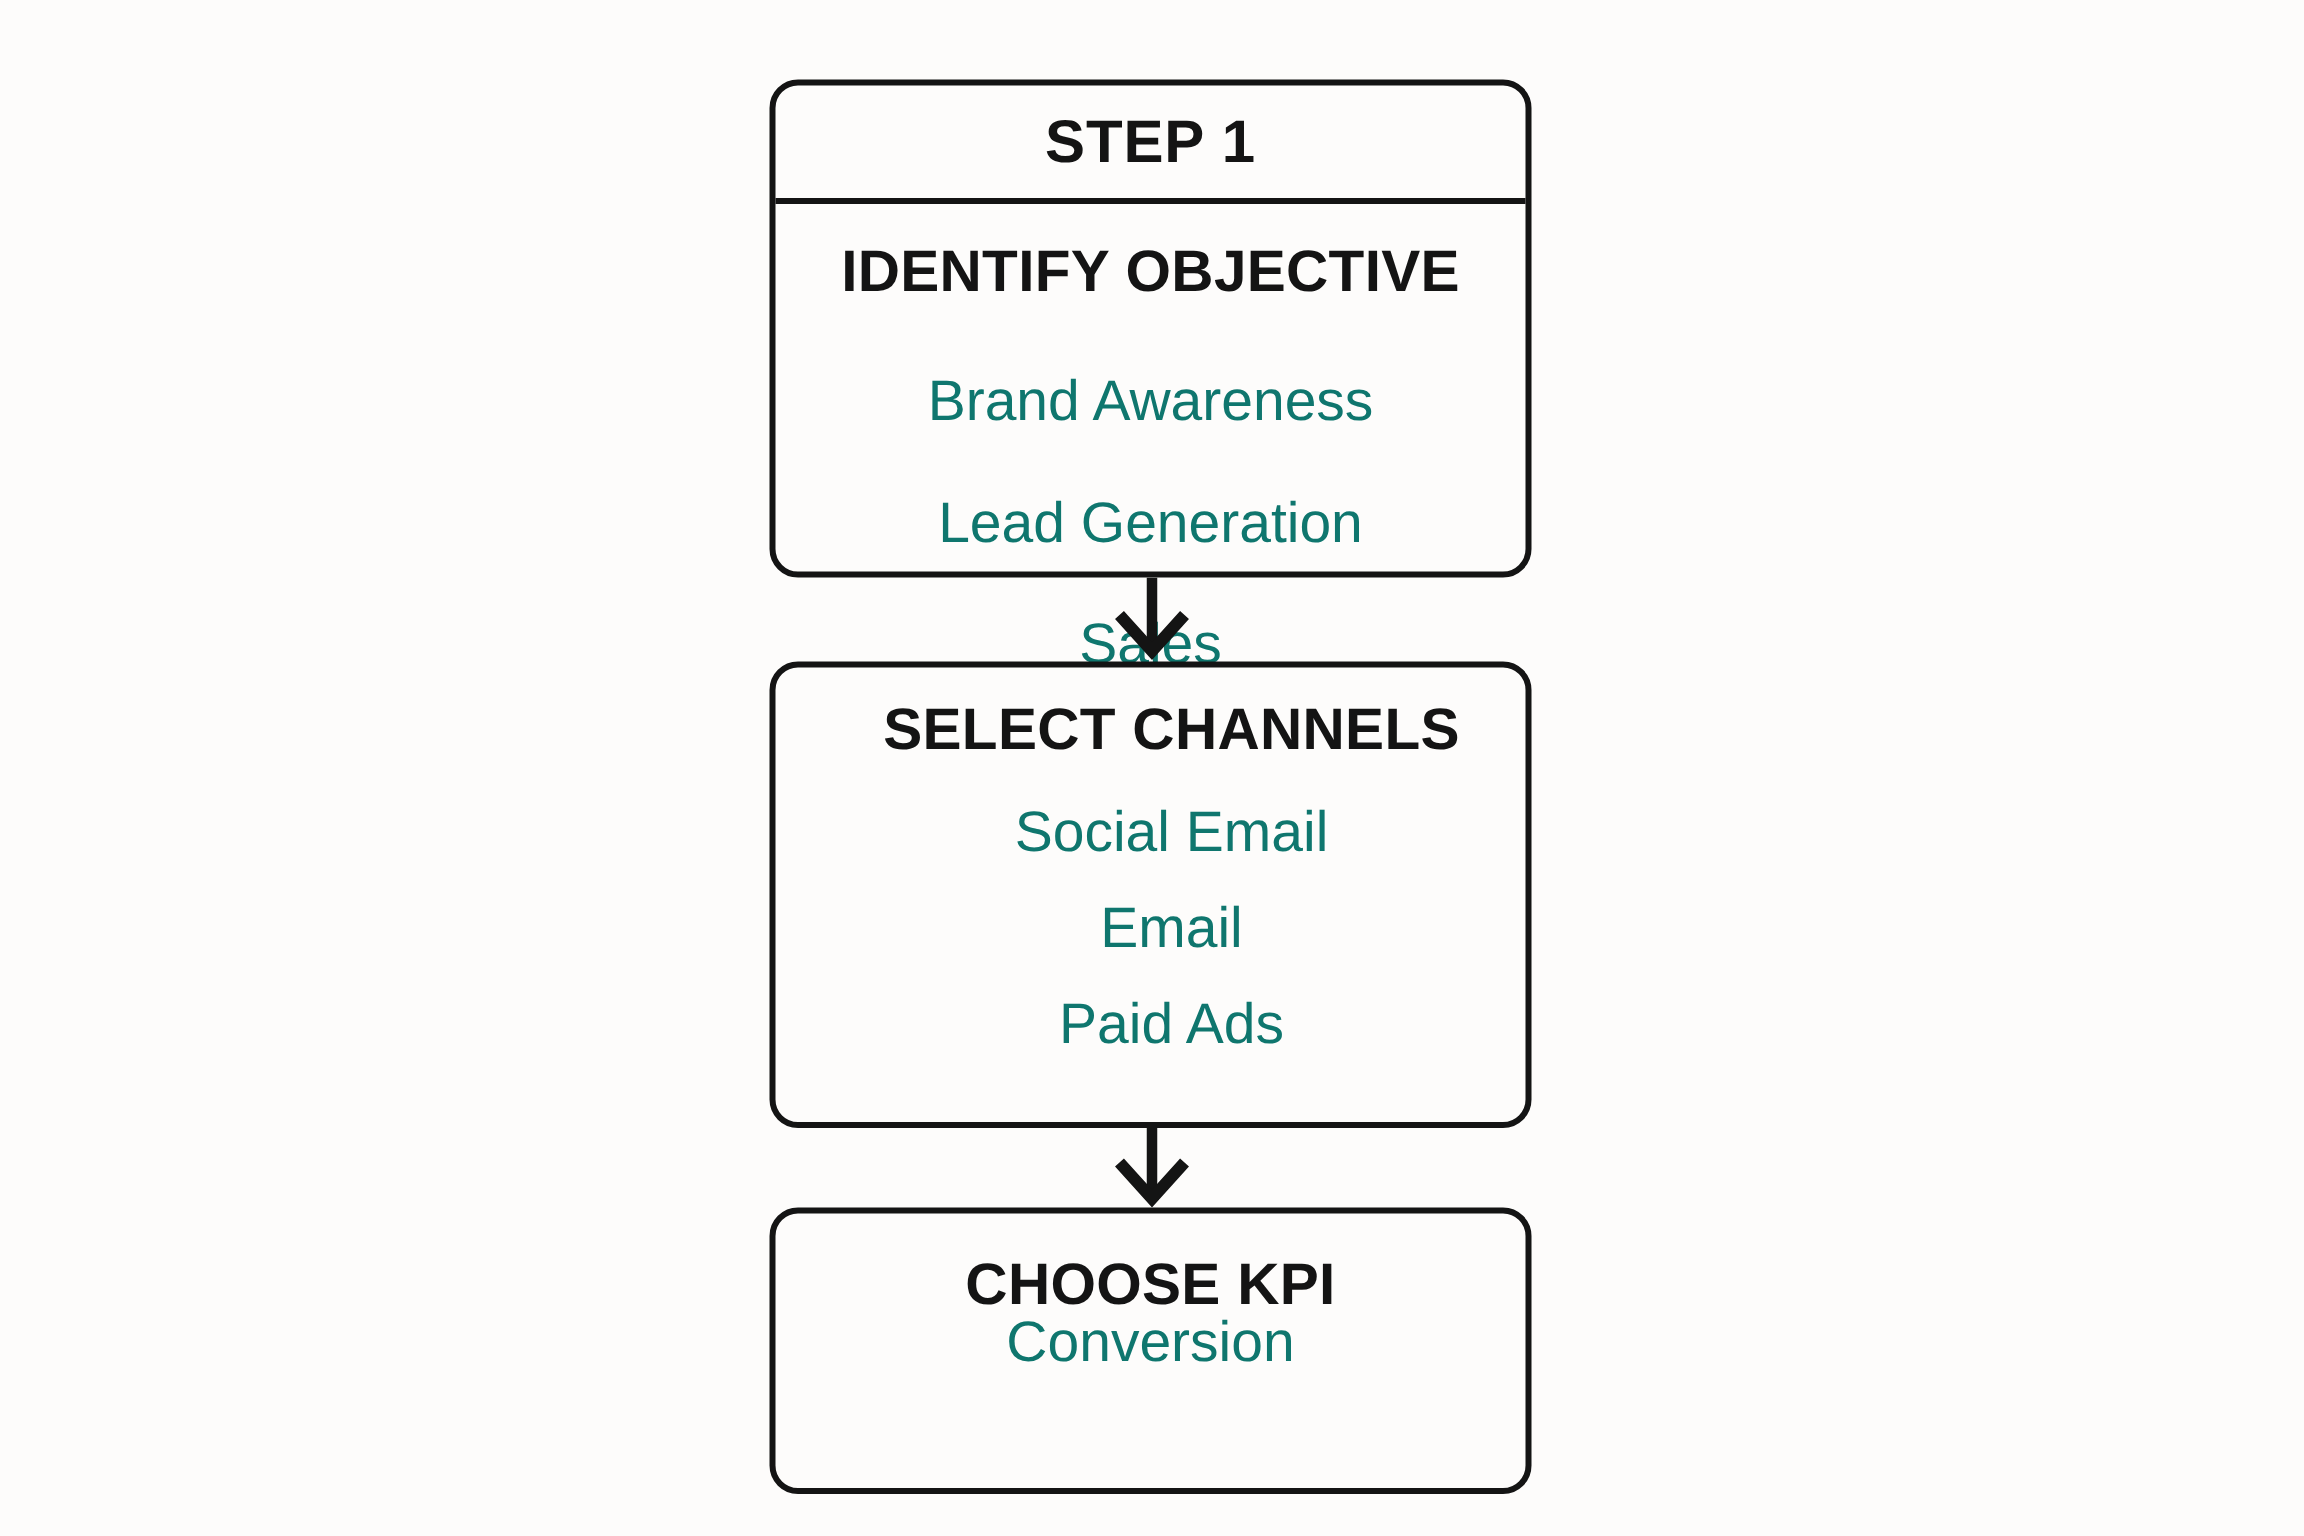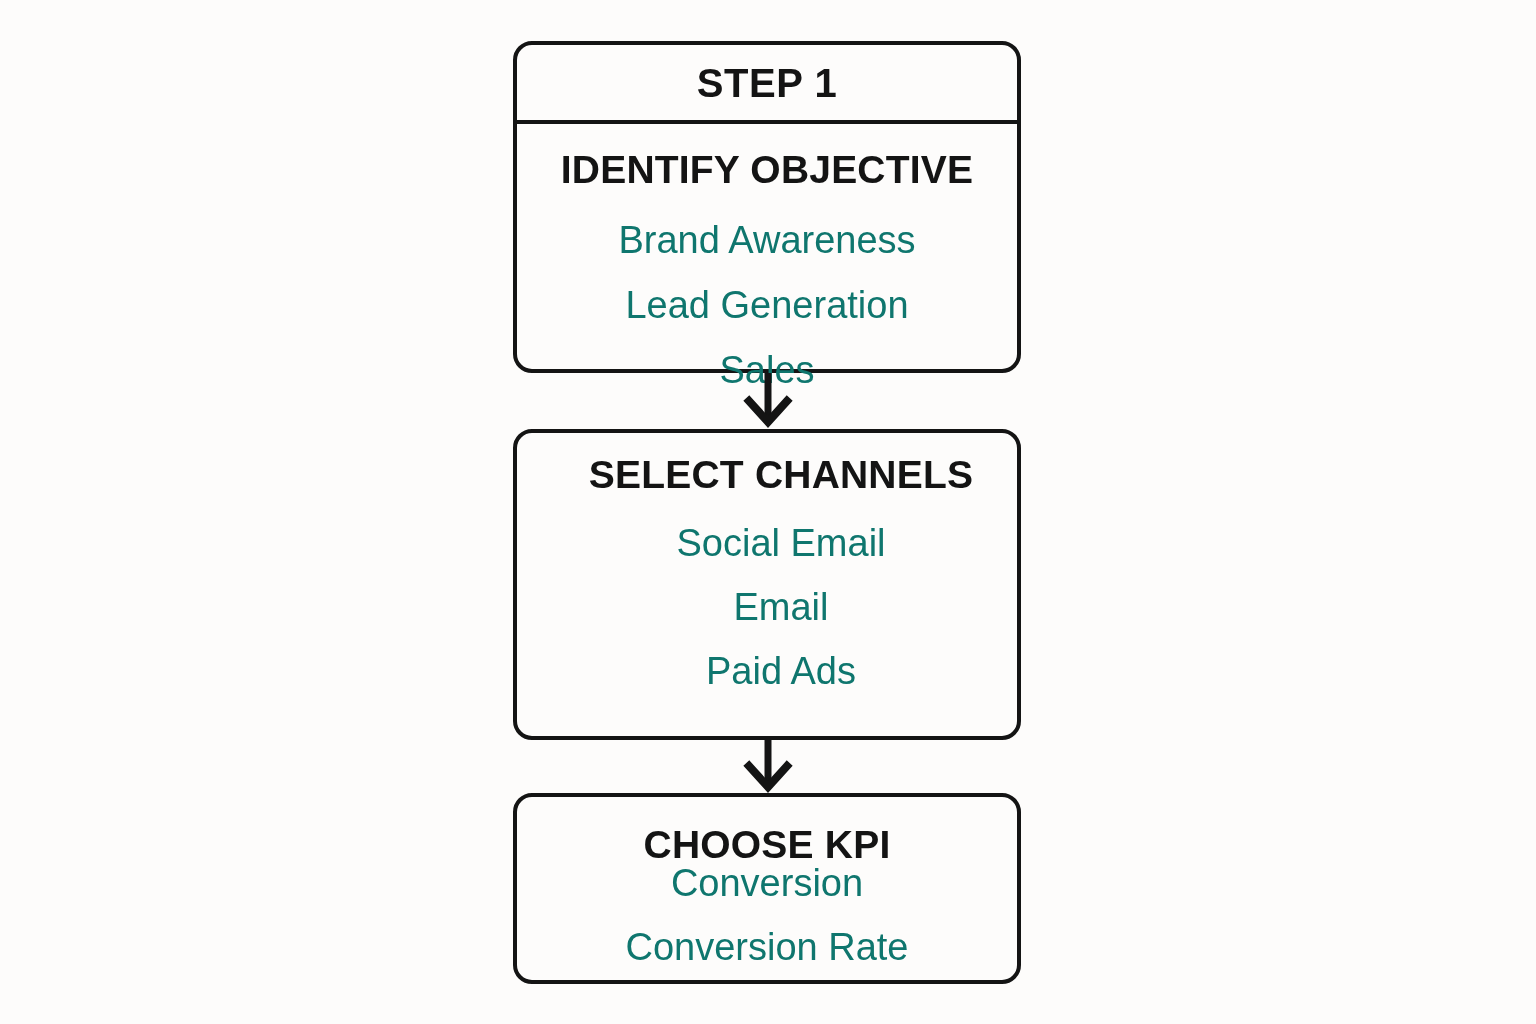--- a/index.html
+++ b/index.html
@@ -12,21 +12,21 @@
     height: 1024px;
     background: #fdfcfb;
     font-family: "Liberation Sans", sans-serif;
     overflow: hidden;
     position: relative;
   }
 
   #flowchart {
     position: absolute;
     left: 0;
-    top: 0;
+    top: 12px;
     width: 1536px;
     height: 788px;
   }
 
   
   .node {
     position: absolute;
     left: 513px;
     width: 508px;
     box-sizing: border-box;
@@ -71,21 +71,21 @@
   .node-item {
     font-size: 38px;
     font-weight: normal;
     color: #0f766e;
     line-height: 1;
     white-space: nowrap;
   }
 
   
   #node-step-1 { top: 41px;  height: 332px; }
-  #node-step-1 .node-body { padding-top: 26px; }
+  #node-step-1 .node-body { padding-top: 26px; gap: 16px; }
   #node-step-1 .node-title { margin-bottom: 32px; }
   #node-step-1 .node-item  { margin-bottom: 27px; }
 
   #node-step-2 { top: 429px; height: 311px; }
   #node-step-2 .node-body { padding-top: 22px; margin-left: 28px; }
   #node-step-2 .node-title { margin-bottom: 30px; }
   #node-step-2 .node-item  { margin-bottom: 26px; }
 
   #node-step-3 { top: 793px; height: 191px; }
   #node-step-3 .node-body { padding-top: 28px; }
@@ -139,17 +139,16 @@
     <svg width="64" height="53" viewBox="0 0 64 53">
       <line x1="32" y1="0" x2="32" y2="46" stroke="#141414" stroke-width="7"></line>
       <polyline points="13,26 32,47 51,26" fill="none" stroke="#141414" stroke-width="8" stroke-linecap="square" stroke-linejoin="miter"></polyline>
     </svg>
   </div>
 
   <div class="node" id="node-step-3">
     <div class="node-body">
       <span class="node-title">CHOOSE KPI</span>
       <span class="node-item">Conversion</span>
-      <span class="node-item">Conversion Rate</span>
     </div>
   </div>
 
 </div>
 
 </body></html>

